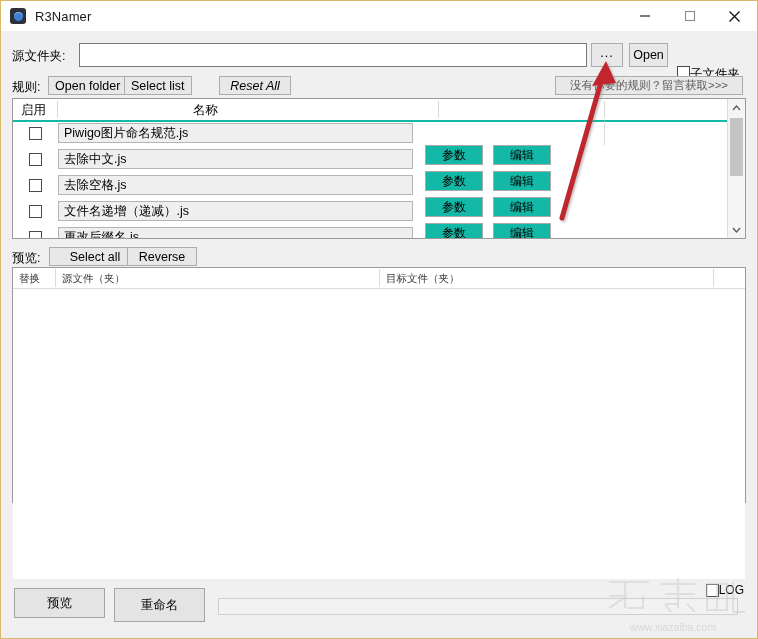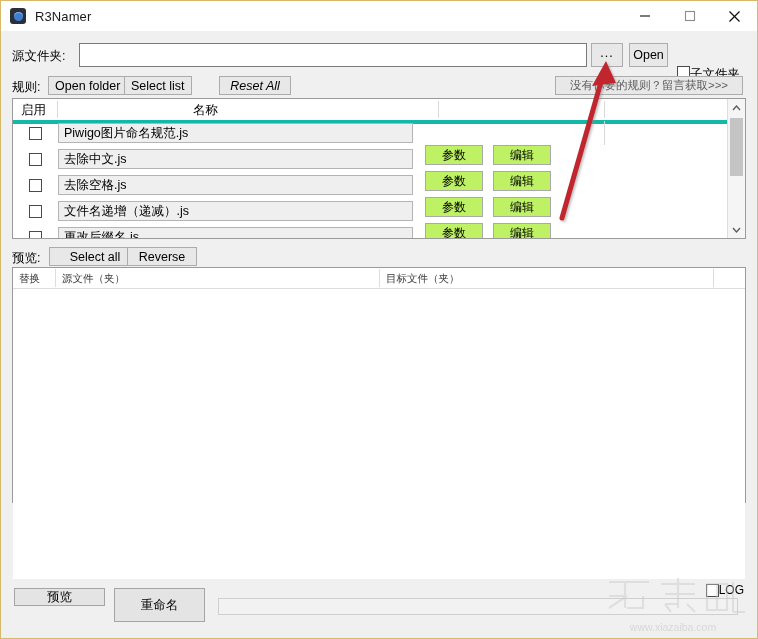--- a/index.html
+++ b/index.html
@@ -151,21 +151,21 @@
     width: 734px; height: 141px;
     box-sizing: border-box;
     border: 1px solid #9a9a9a;
     background: #ffffff;
     overflow: hidden;
   }
   #rules-head {
     position: relative;
     height: 21px;
     background: #fff;
-    border-bottom: 4px solid #14b8a6;
+    border-bottom: 2px solid #14b8a6;
   }
   #rules-head .sep {
     position: absolute;
     top: 2px; bottom: 2px;
     width: 1px;
     background: #d9d9d9;
   }
   #head-enable {
     position: absolute; left: 8px; top: 3px;
     font-size: 12.5px;
@@ -201,21 +201,21 @@
     padding-left: 5px;
     display: flex;
     align-items: center;
     overflow: hidden;
     white-space: nowrap;
   }
   .rule-btn {
     box-sizing: border-box;
     margin-left: 12px;
     width: 58px; height: 20px;
-    background: #bef264;
+    background: #14b8a6;
     border: 1px solid #a9a9a9;
     font-size: 12px;
     display: flex;
     align-items: center;
     justify-content: center;
     margin-top: 44px;
   }
   .rule-btn.edit { margin-left: 10px; }
   .col-div {
     position: absolute;
@@ -286,21 +286,21 @@
 
   
   #bottom-bar {
     position: absolute;
     left: 0; top: 578px;
     width: 756px; height: 59px;
     background: #f0f0f0;
   }
   #preview-action-btn {
     position: absolute; left: 13px; top: 9px;
-    width: 91px; height: 18px;
+    width: 91px; height: 30px;
     background: #e4e4e4;
     border: 1px solid #a5a5a5;
     font-size: 12.5px;
   }
   #rename-btn {
     position: absolute; left: 113px; top: 9px;
     width: 91px; height: 34px;
     background: #e4e4e4;
     border: 1px solid #a5a5a5;
     font-size: 12.5px;

